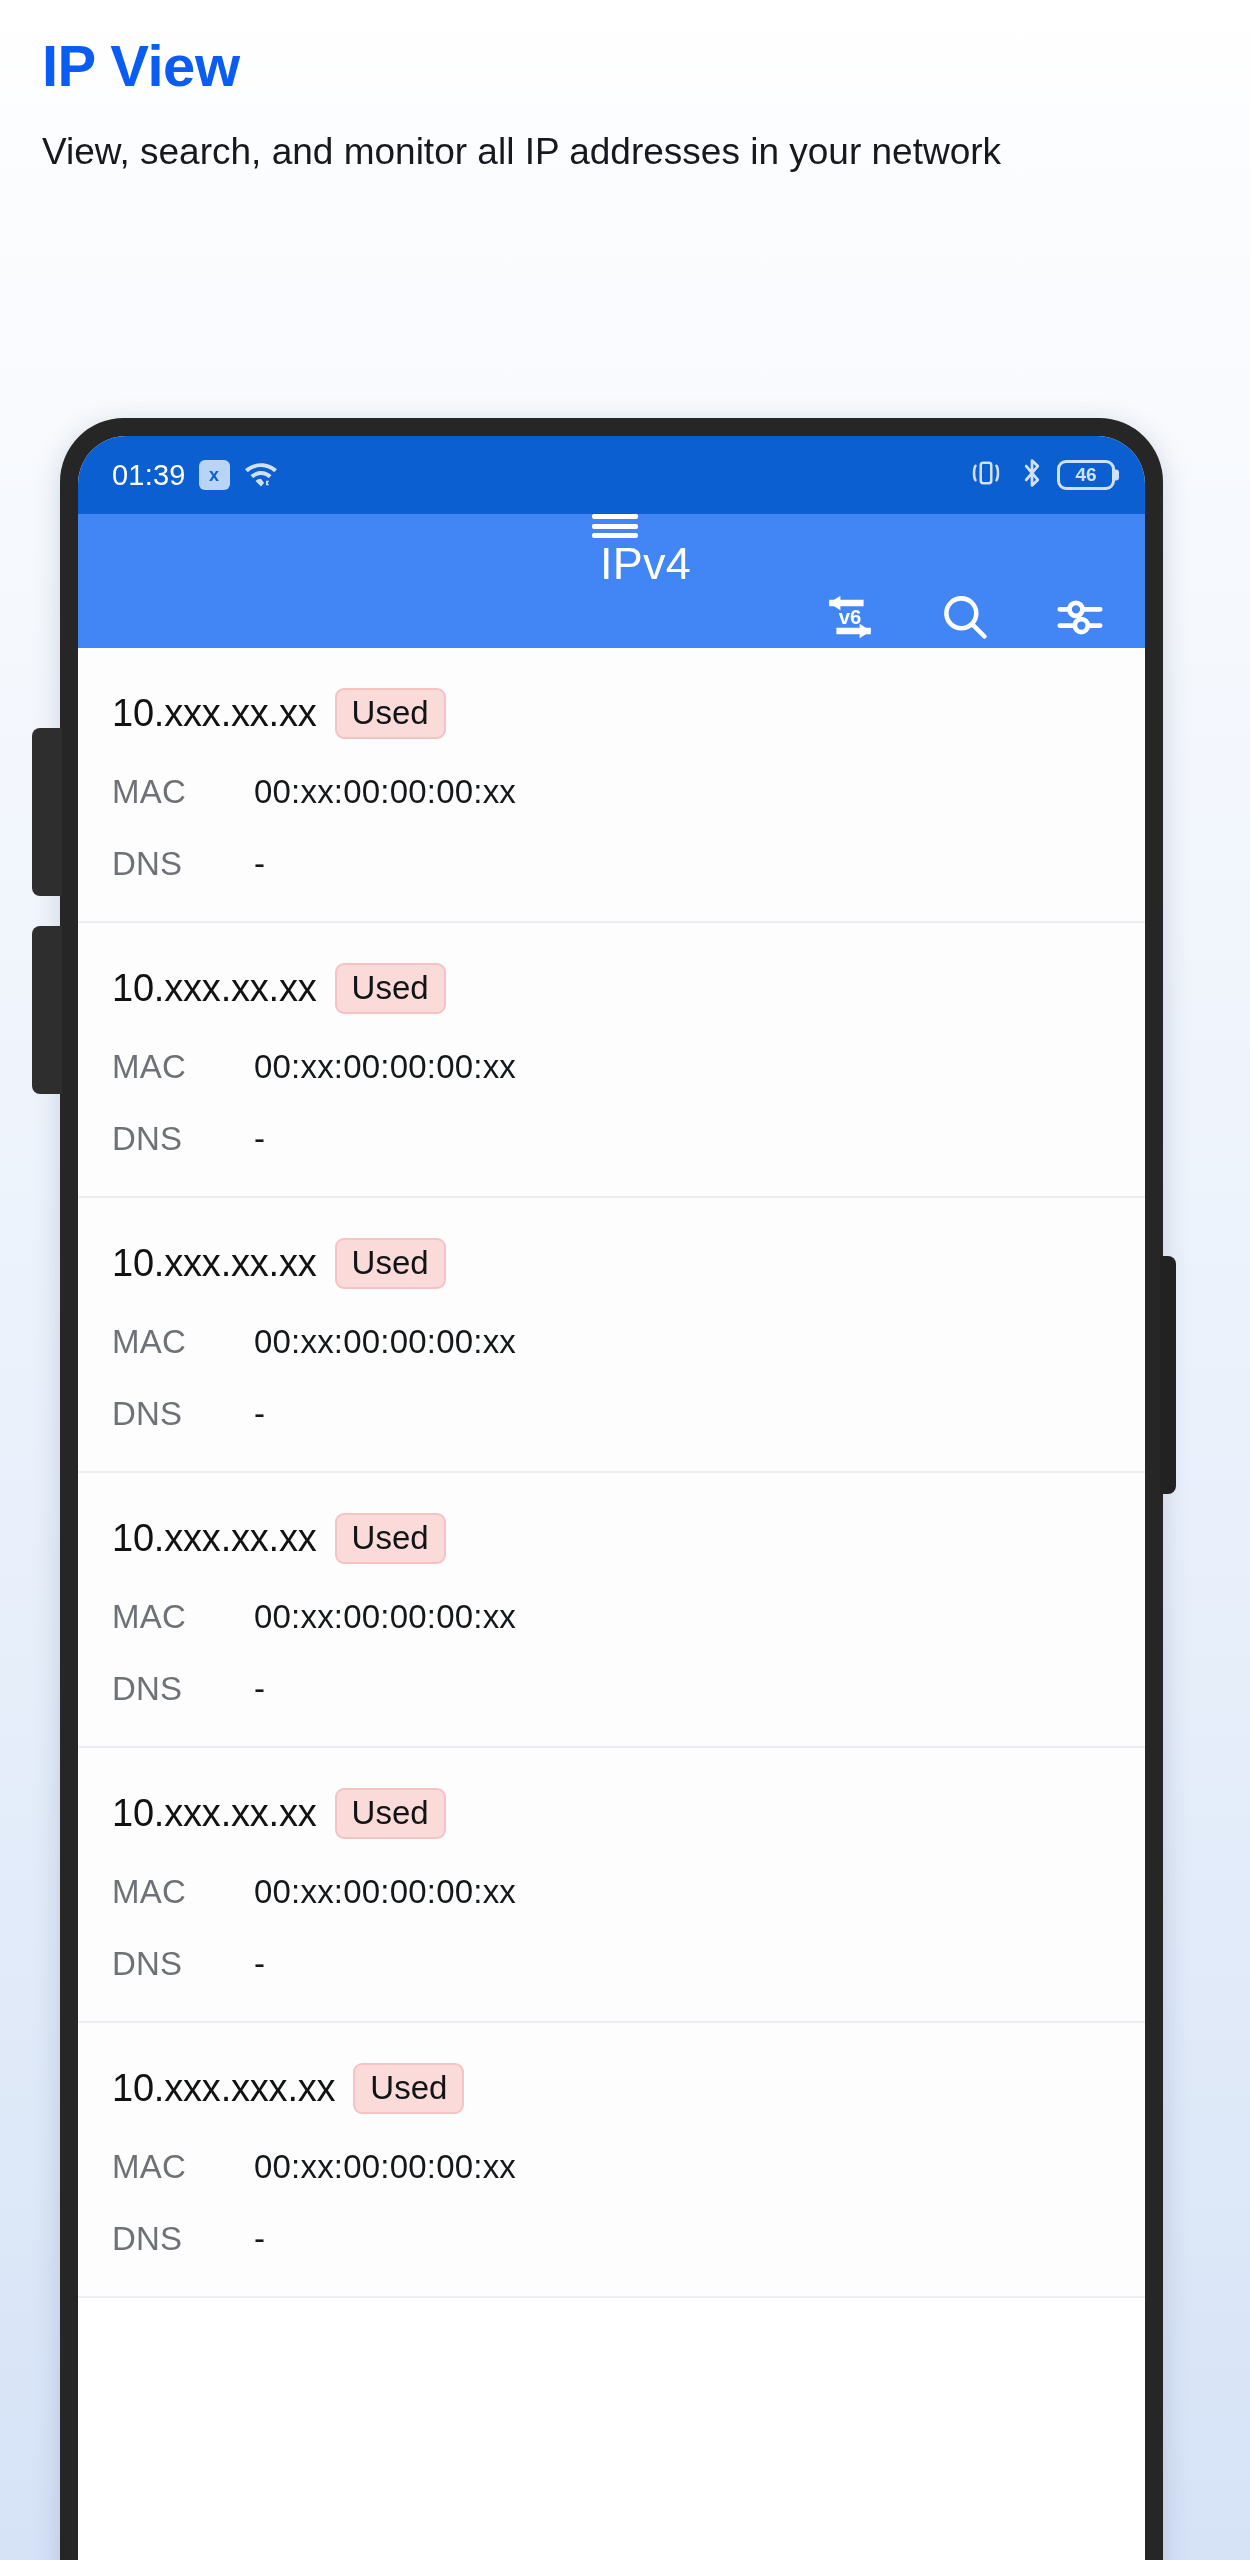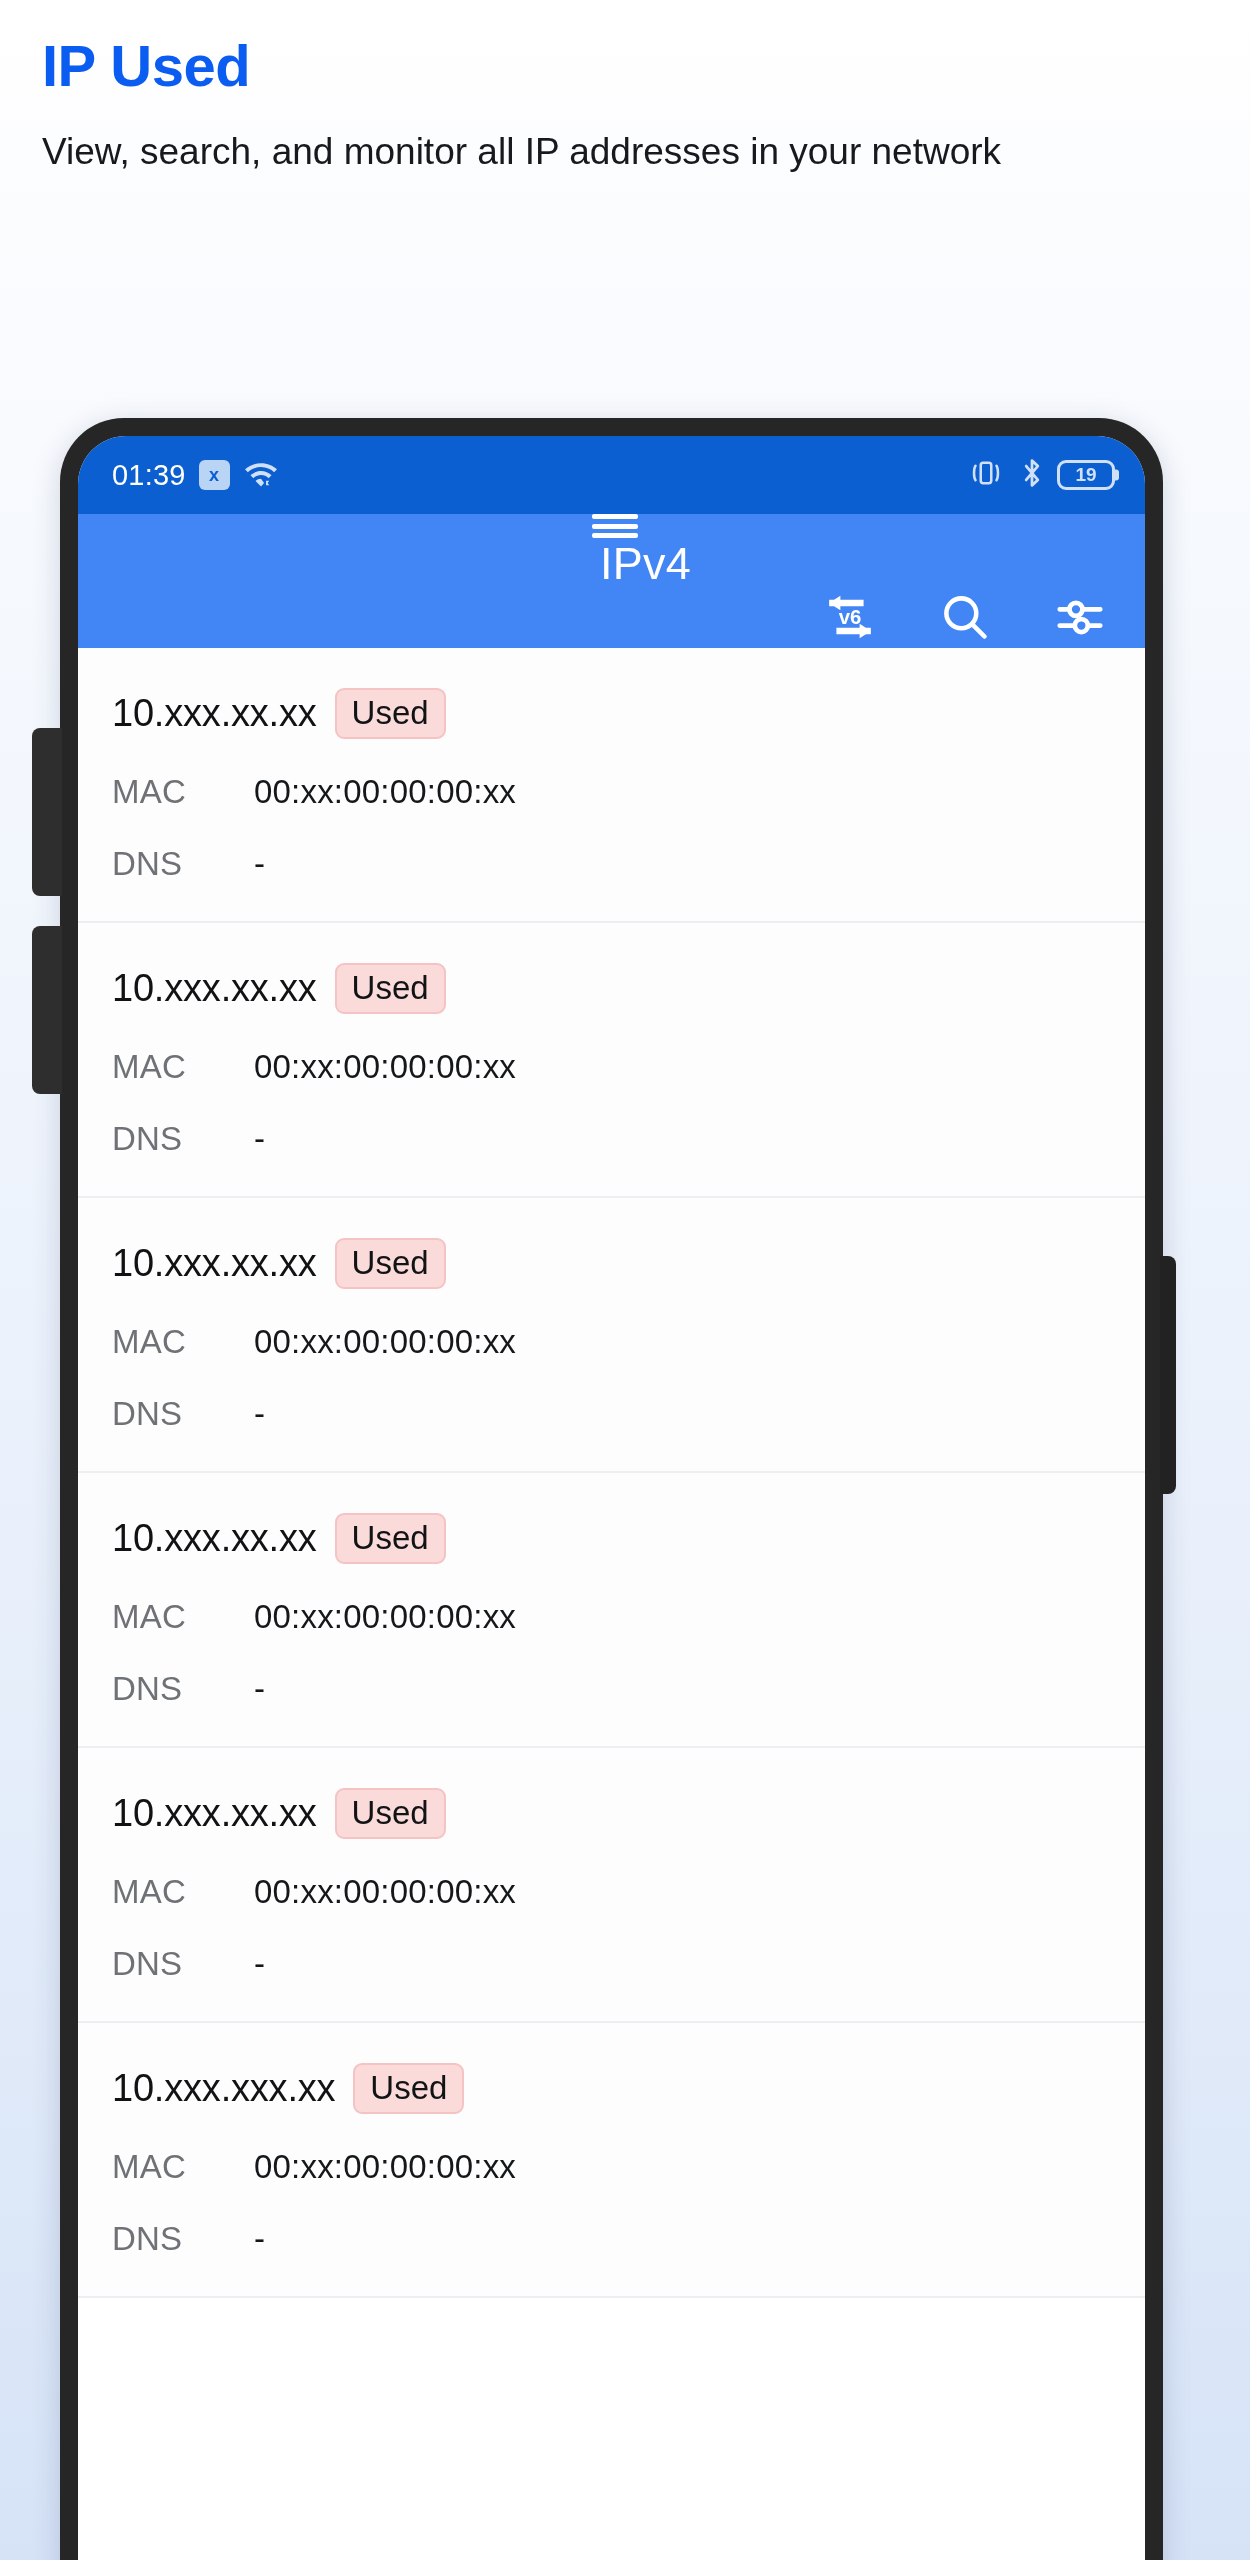--- a/index.html
+++ b/index.html
@@ -269,21 +269,21 @@
   .kv-val {
     font-size: 33px;
     color: #15181b;
     letter-spacing: 0.2px;
   }
 </style>
 </head>
 <body>
 
 <div class="page-head">
-  <div class="page-title">IP Used</div>
+  <div class="page-title">IP View</div>
   <div class="page-subtitle">View, search, and monitor all IP addresses in your network</div>
 </div>
 
 <div class="phone">
 
   <div class="btn-vol-up"></div>
   <div class="btn-vol-down"></div>
   <div class="btn-power"></div>
 
   <div class="screen">
@@ -315,21 +315,21 @@
           </svg>
         </span>
 
         <span>
           <svg width="24" height="32" viewBox="0 0 16 22" fill="none" stroke="#cfe0f7" stroke-width="1.9" stroke-linejoin="round" stroke-linecap="round">
             <path d="M4 6.2L12 15.8 8 19.5V2.5l4 3.7L4 15.8"></path>
           </svg>
         </span>
 
         <span class="batt">
-          <span>19</span>
+          <span>46</span>
         </span>
       </div>
     </div>
 
     <div class="app-bar">
       <div class="hamburger">
         <span></span>
         <span></span>
         <span></span>
       </div>

